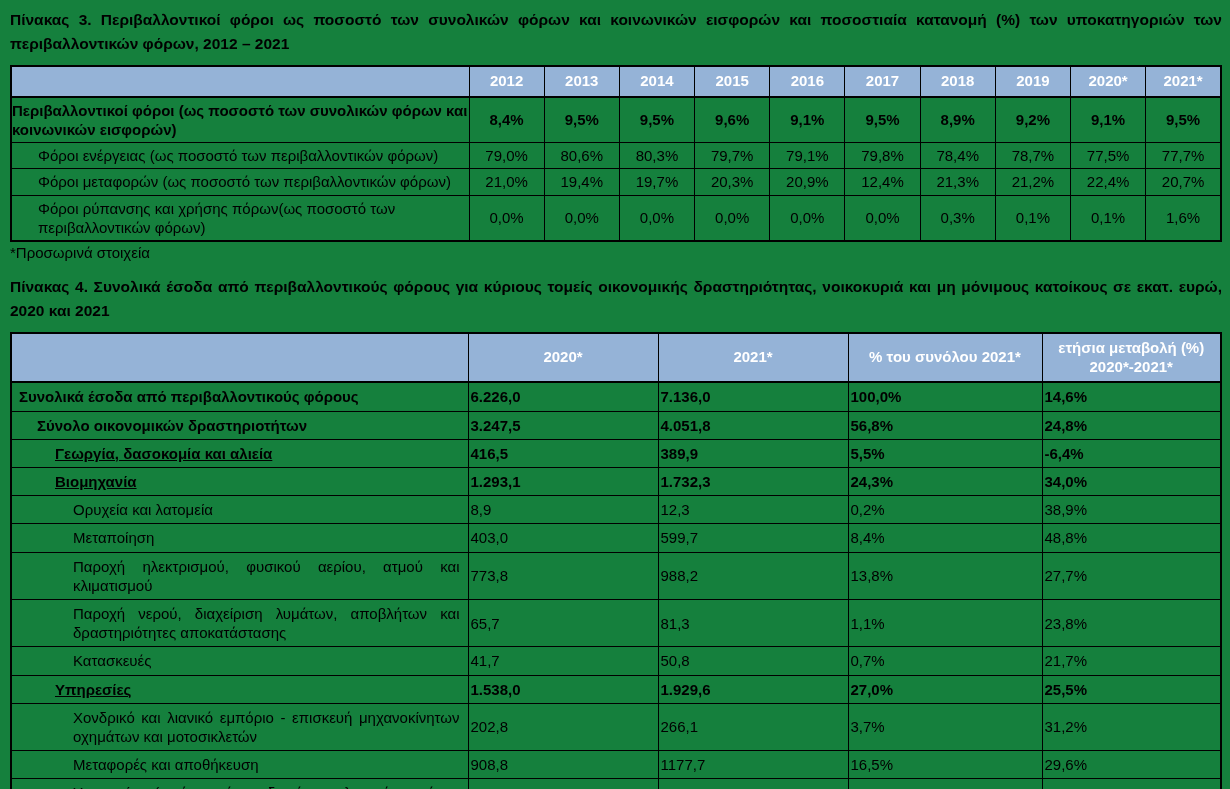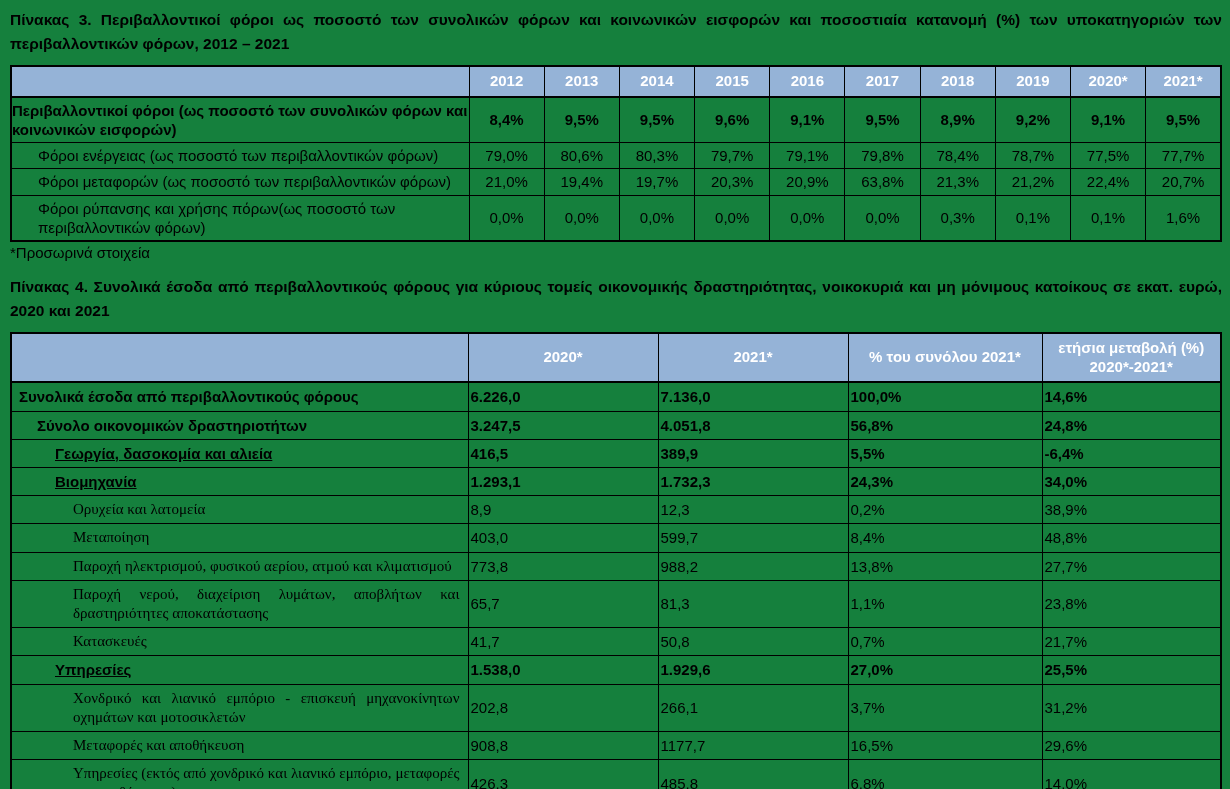--- a/index.html
+++ b/index.html
@@ -49,21 +49,21 @@
   .t3 td.label { text-align: left; padding: 3px 0; }
   .t3 td.label.ind1 { padding-left: 26px; }
   .t3 td.val { text-align: center; padding: 3px 1px; }
   .t3 tbody tr.tall td { height: 42px; }
   .t3 tbody tr.short td { height: 25px; }
   
   .t4 td.label { text-align: justify; padding: 4px 8px 4px 6px; margin-top: 48px; }
   .t4 td.label.ind0 { padding-left: 7px; }
   .t4 td.label.ind1 { padding-left: 25px; }
   .t4 td.label.ind2 { padding-left: 43px; text-decoration: underline; }
-  .t4 td.label.ind3 { padding-left: 61px; font-family: Liberation Serif, serif; }
+  .t4 td.label.ind3 { padding-left: 61px; }
   .t4 td.val { text-align: left; padding: 4px 2px; }
   .t4 tbody td { height: 26px; }
   .footnote {
     font-size: 15px;
     margin: 2px 0 0 0;
   }
   .fn3 { margin-bottom: 10px; }
 </style>
 </head>
 <body>
@@ -128,21 +128,21 @@
           <td class="val">77,5%</td>
           <td class="val">77,7%</td>
         </tr>
         <tr class="short">
           <td class="label ind1">Φόροι μεταφορών (ως ποσοστό των περιβαλλοντικών φόρων)</td>
           <td class="val">21,0%</td>
           <td class="val">19,4%</td>
           <td class="val">19,7%</td>
           <td class="val">20,3%</td>
           <td class="val">20,9%</td>
-          <td class="val">63,8%</td>
+          <td class="val">12,4%</td>
           <td class="val">21,3%</td>
           <td class="val">21,2%</td>
           <td class="val">22,4%</td>
           <td class="val">20,7%</td>
         </tr>
         <tr class="tall">
           <td class="label ind1">Φόροι ρύπανσης και χρήσης πόρων(ως ποσοστό των περιβαλλοντικών φόρων)</td>
           <td class="val">0,0%</td>
           <td class="val">0,0%</td>
           <td class="val">0,0%</td>

